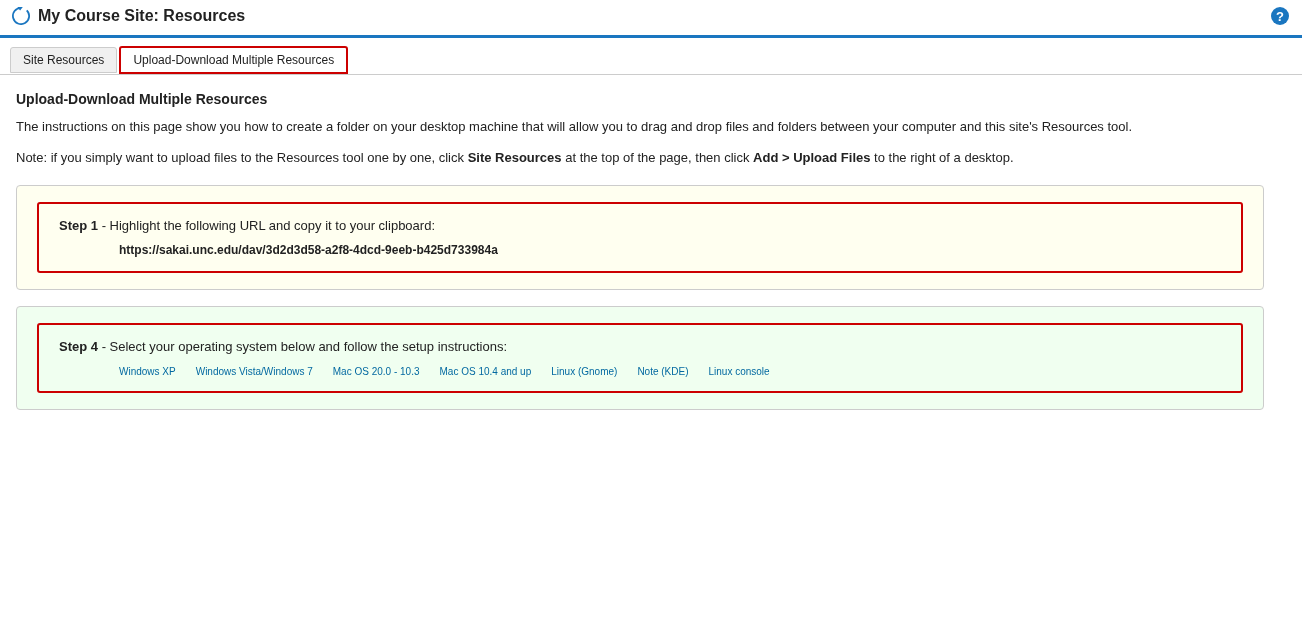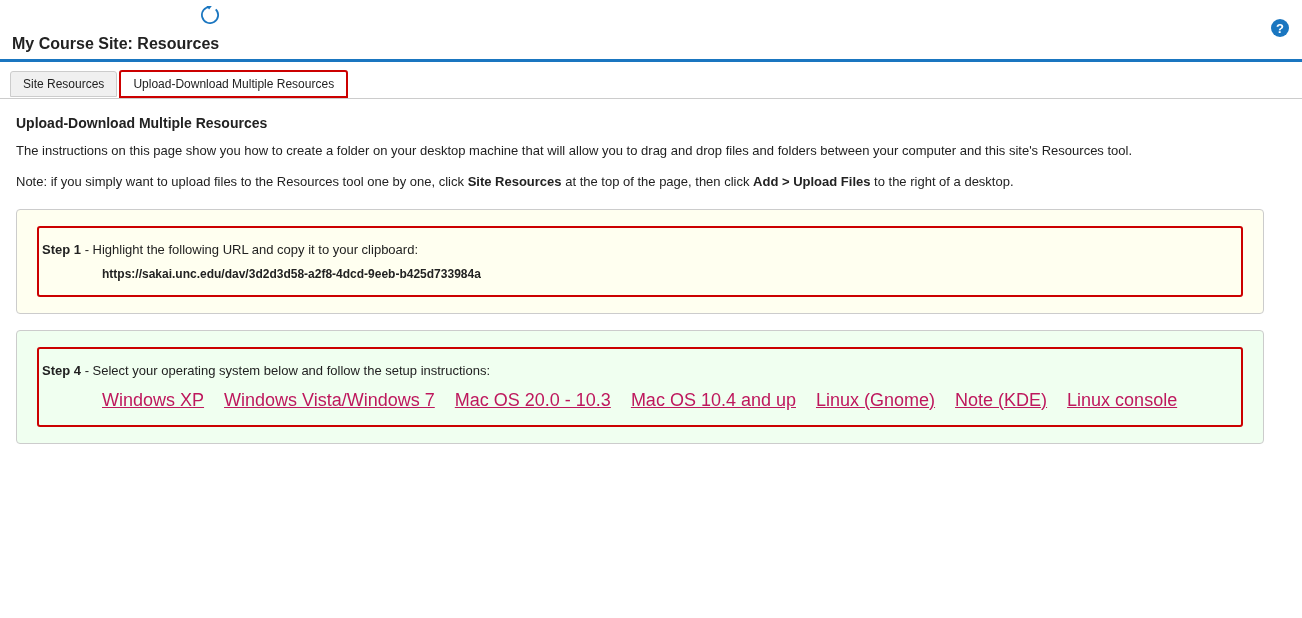--- a/index.html
+++ b/index.html
@@ -14,23 +14,22 @@
     #header {
       display: flex;
       align-items: center;
       justify-content: space-between;
       padding: 6px 12px;
       border-bottom: 3px solid #1a76c0;
       background: #fff;
     }
     #header-left {
       display: flex;
-      align-items: flex-end;
+      align-items: flex-start;
       gap: 8px;
-      flex-direction: column;
     }
     #header-title {
       font-size: 16px;
       font-weight: bold;
       color: #222;
     }
     .refresh-icon svg {
       width: 18px; height: 18px;
     }
     .help-icon svg {
@@ -97,21 +96,21 @@
       background: #fffff0;
     }
 
     .step-box-green {
       background: #f0fff0;
     }
 
     .step-box-inner {
       border: 2px solid #cc0000;
       border-radius: 3px;
-      padding: 14px 3px;
+      padding: 14px 20px;
       display: inline-block;
       width: 100%;
     }
 
     .step-label {
       font-size: 13px;
       margin-bottom: 10px;
     }
 
     .step-url {
@@ -124,23 +123,22 @@
 
     .os-links {
       display: flex;
       gap: 20px;
       margin-top: 12px;
       flex-wrap: wrap;
       margin-left: 60px;
     }
 
     .os-links a {
-      color: #be185d;
-      text-decoration: underline;
-      font-size: 18px;
+      color: #0369a1;
+      font-size: 10px;
       cursor: pointer;
     }
   </style>
 </head>
 <body>
 
 <div id="header">
   <div id="header-left">
     <span class="refresh-icon">
       <svg viewBox="0 0 20 20" fill="#1a76c0">

